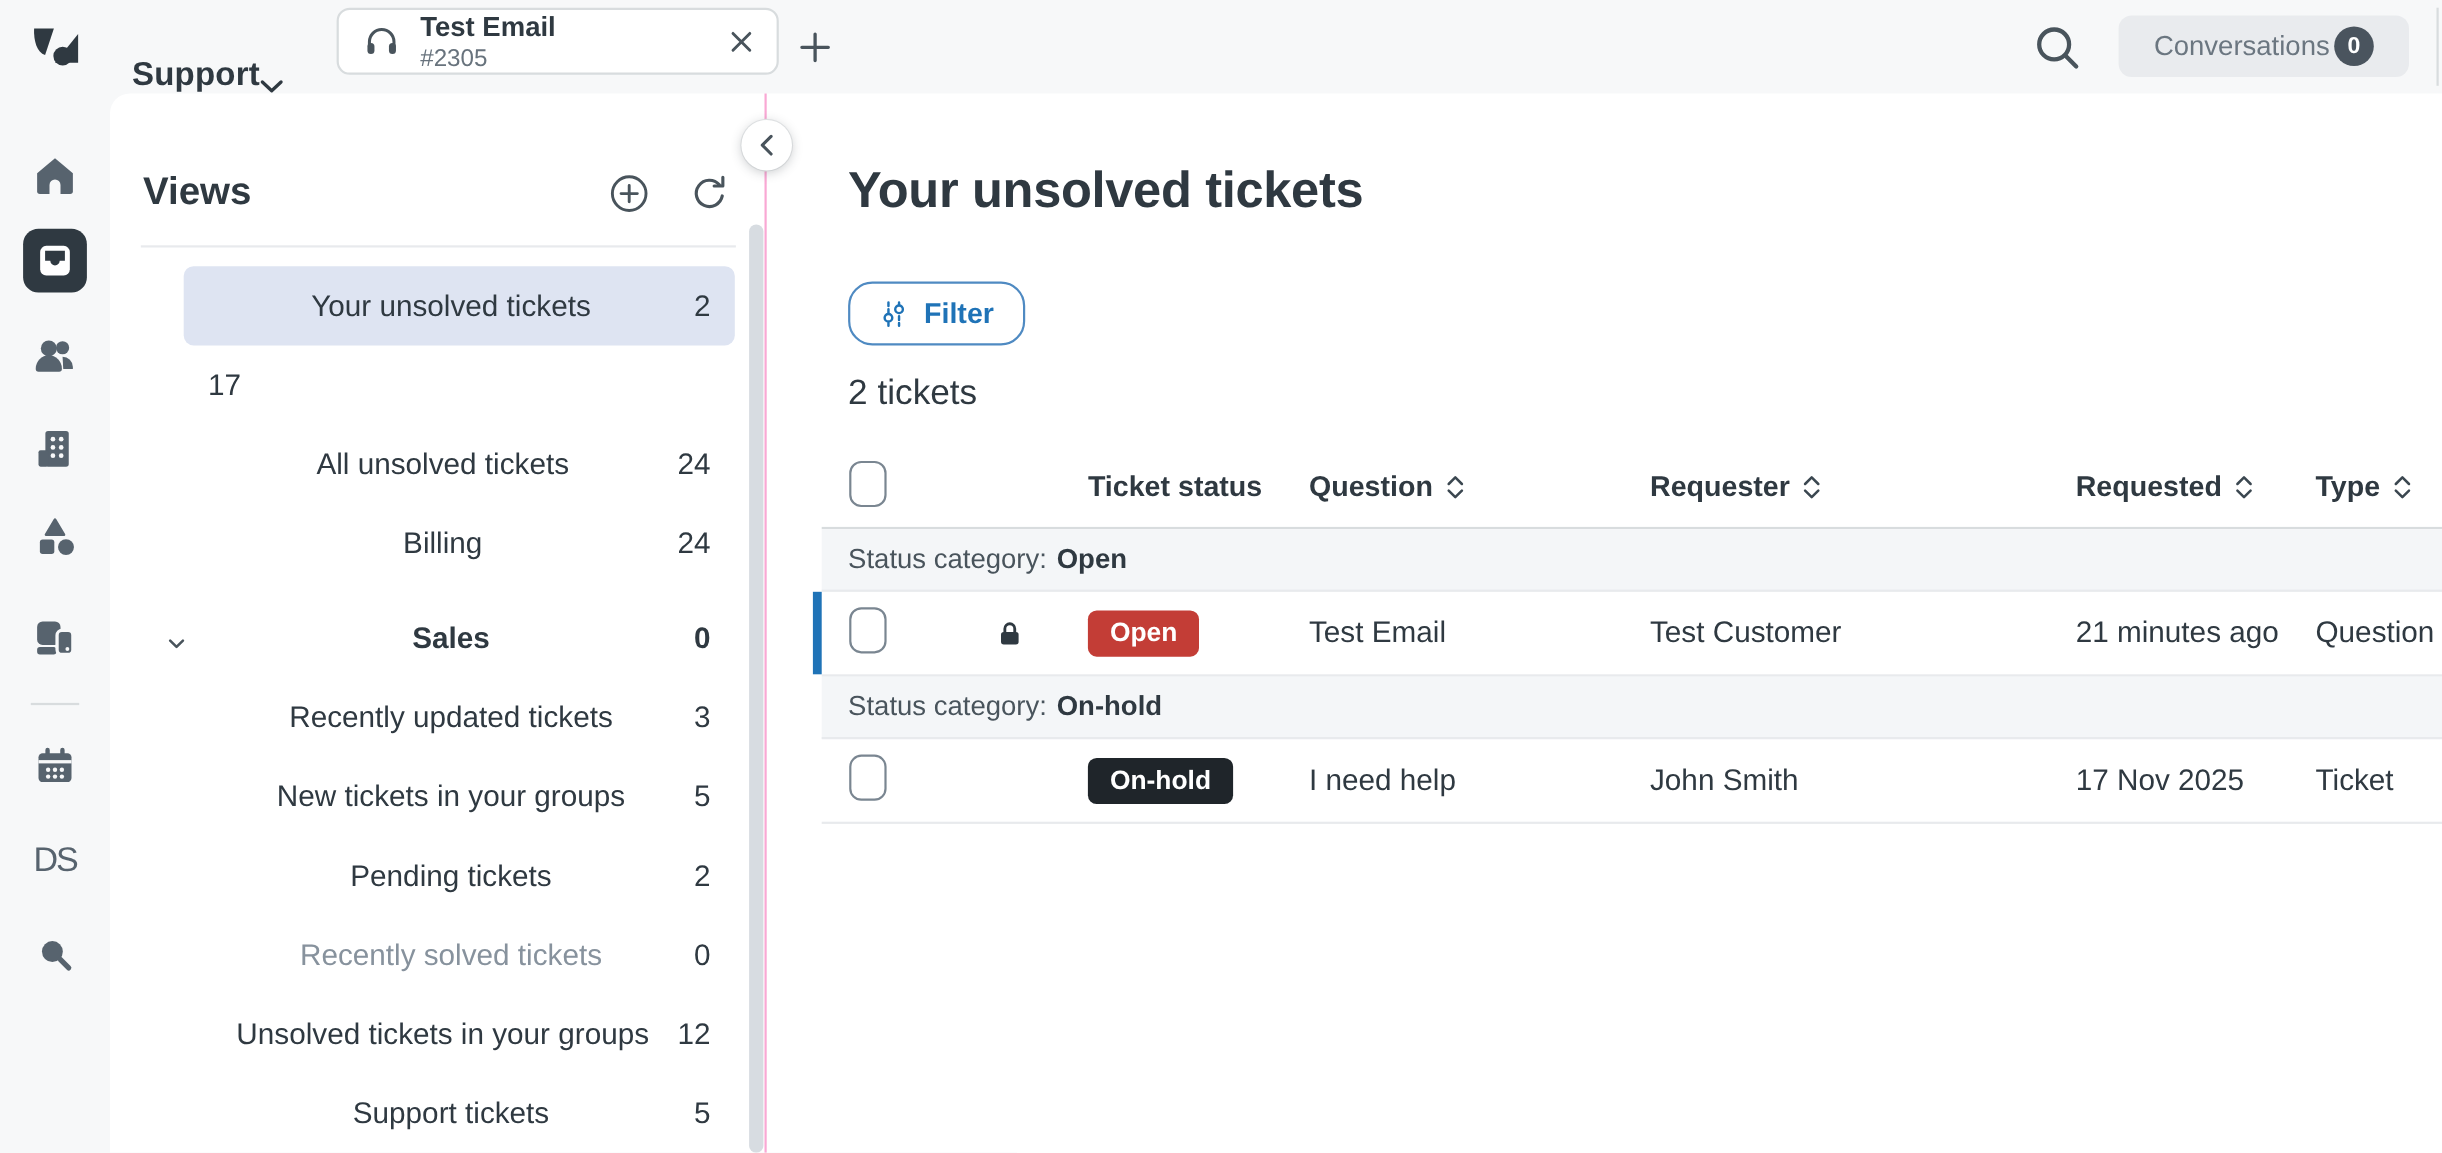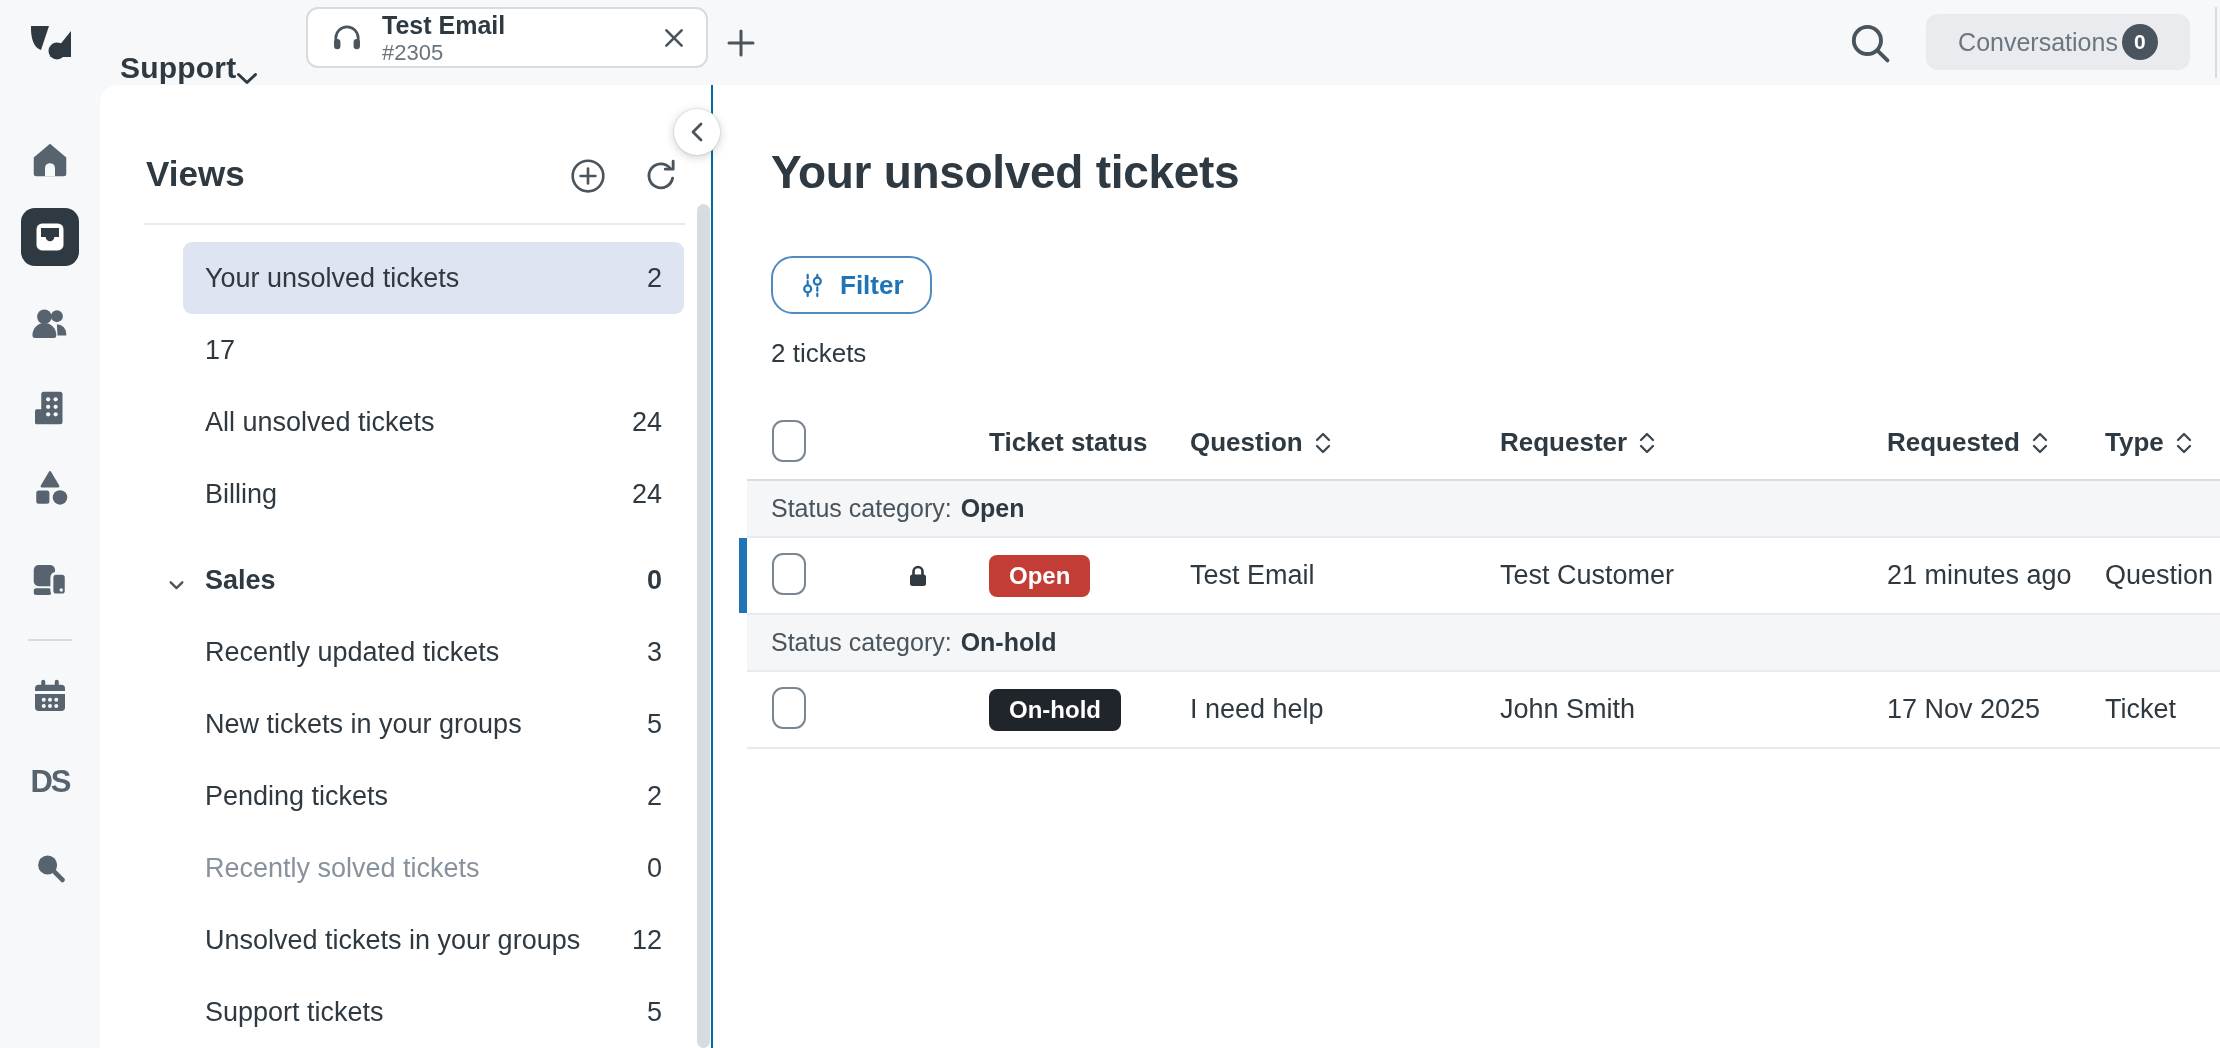--- a/index.html
+++ b/index.html
@@ -43,30 +43,30 @@
 
   
   .navrail { position:absolute; left:0; top:85px; width:100px; bottom:0; background:#f7f8f9; }
   .nav-ic { position:absolute; left:26px; width:48px; height:48px; display:flex; align-items:center; justify-content:center; cursor:pointer; }
   .nav-tile {
     position:absolute; left:21px; top:123px; width:58px; height:58px;
     background:#2f3941; border-radius:14px;
     display:flex; align-items:center; justify-content:center; cursor:pointer;
   }
   .nav-div { position:absolute; left:28px; top:554px; width:44px; height:2px; background:#d8dcde; }
-  .ds-text { font-size:31px; font-weight:700; letter-spacing:-2px; color:#57636e; }
+  .ds-text { font-size:31px; font-weight:400; letter-spacing:-2px; color:#57636e; }
 
   
   .workspace {
     position:absolute; left:100px; top:85px; right:0; bottom:0;
     background:#fff; border-top-left-radius:18px;
   }
 
   
-  .viewspanel { position:absolute; left:16px; top:0; bottom:0; width:597px; border-right:2px solid #0369a1; }
+  .viewspanel { position:absolute; left:0; top:0; bottom:0; width:597px; border-right:2px solid #f9a8d4;text-align:center; }
   .vtitle { left:30px; top:69px; font-size:35px; font-weight:700; color:#2f3941; }
   .vplus { left:453px; top:72px; }
   .vrefresh { left:526px; top:72px; }
   .vdivider { left:28px; top:138px; width:541px; height:2px; background:#e8eaed; }
   .vlist { position:absolute; left:67px; top:157px; width:501px; }
   .vitem {
     height:72px; border-radius:9px; display:flex; align-items:center;
     padding:0 22px; font-size:27px; color:#2f3941; cursor:pointer; position:relative;
   }
   .vitem .vlabel { flex:1; }
@@ -89,21 +89,21 @@
 
   
   .main { position:absolute; left:599px; top:0; right:0; bottom:0; overflow:hidden; }
   .page-title { left:72px; top:60px; font-size:46px; font-weight:700; color:#2f3941; letter-spacing:-.3px; }
   .filterbtn {
     left:72px; top:171px; height:58px;
     display:inline-flex; align-items:center; gap:14px; padding:0 26px;
     border:2px solid #4f8ac2; border-radius:22px; background:#fff;
     font-size:26px; font-weight:700; color:#1f73b7; cursor:pointer;
   }
-  .count-label { left:72px; top:253px; font-size:26px; color:#2f3941; }
+  .count-label { left:72px; top:253px; font-size:32px; color:#2f3941; }
 
   .ticket-table { position:absolute; left:48px; top:321px; right:0; }
   .tgrid { display:grid; grid-template-columns:130px 82px 201px 310px 387px 218px 1fr; align-items:center; }
   .thead { height:75px; border-bottom:2px solid #d8dcde; }
   .th { display:flex; align-items:center; gap:10px; padding-left:30px; font-size:26px; font-weight:700; color:#2f3941; }
   .cb { width:34px; height:42px; border:2px solid #7a8691; border-radius:11px; background:#fff; display:inline-block; cursor:pointer; }
   .cb-cell { padding-left:25px; }
   .grouprow {
     height:57px; background:#f4f6f8; border-bottom:2px solid #e8eaed;
     display:flex; align-items:center; padding-left:24px;

